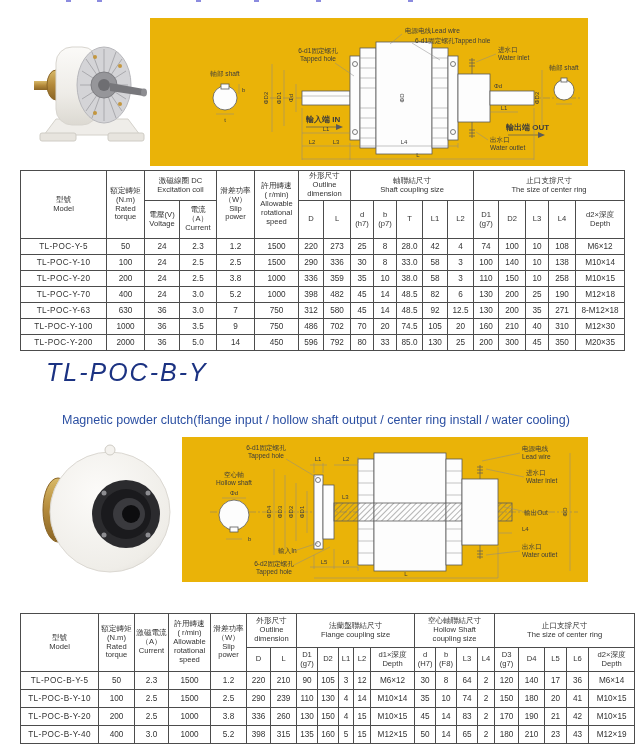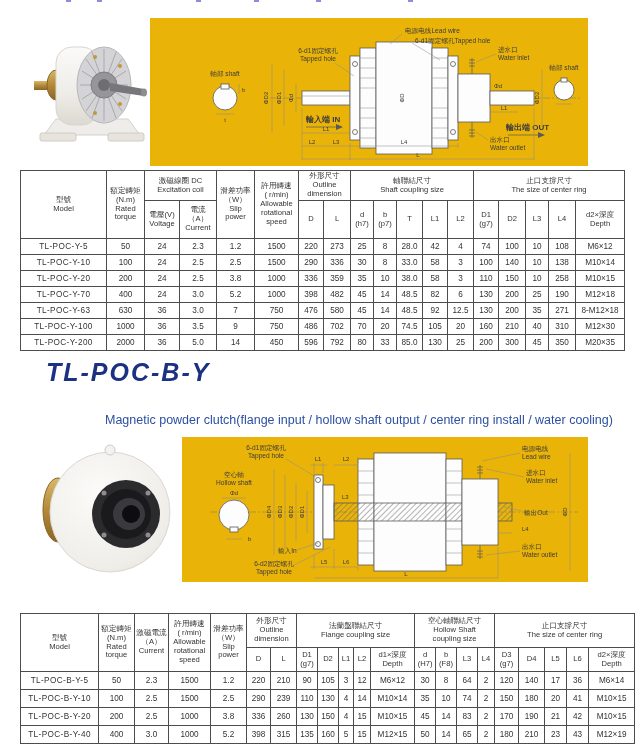--- a/index.html
+++ b/index.html
@@ -17,24 +17,24 @@
   .spec-table th{font-weight:normal;font-size:7.6px;}
   .spec-table td{font-size:8.2px;}
   #table1 thead tr:nth-child(1) th{height:29px;}
   #table1 thead tr:nth-child(2) th{height:37px;}
   #table1 tbody td{height:15px;}
   #table2 thead tr:nth-child(1) th{height:33px;}
   #table2 thead tr:nth-child(2) th{height:23px;}
   #table2 tbody td{height:17px;}
   .spec-table td.model{letter-spacing:.4px;}
   
-  .model-title{position:absolute;left:46px;top:358px;font-size:25px;font-weight:bold;
+  .model-title{position:absolute;left:46px;top:358px;font-size:25px;font-weight:normal;
       font-style:italic;color:#1b3282;letter-spacing:2px;}
   .subtitle-zh{position:absolute;left:48px;top:390px;font-size:15px;font-weight:bold;color:#1b3282;}
-  .subtitle-en{position:absolute;left:62px;top:413px;font-size:12.5px;color:#2b4fa2;margin-left:43px;}
+  .subtitle-en{position:absolute;left:62px;top:413px;font-size:12.5px;color:#2b4fa2;}
   .voltage-heading{position:absolute;left:22px;top:595px;font-size:13.5px;color:#1c1c1c;}
   
   svg text{font-family:"Liberation Sans",sans-serif;fill:#3c3c3c;}
   .t6{font-size:6px;} .t7{font-size:6.6px;} .t8{font-size:8px;font-weight:bold;}
   .ln{stroke:#5a5a5a;stroke-width:.7;fill:none;}
   .thin{stroke:#8a8a8a;stroke-width:.5;fill:none;}
   .fillw{fill:#fdfdfd;stroke:#5a5a5a;stroke-width:.8;}
   .dash{stroke:#7a7a7a;stroke-width:.5;stroke-dasharray:7 2 2 2;fill:none;}
 </style>
 </head>
@@ -377,21 +377,21 @@
           <td>190</td>
           <td>M12×18</td>
         </tr>
         <tr>
           <td class="model">TL-POC-Y-63</td>
           <td>630</td>
           <td>36</td>
           <td>3.0</td>
           <td>7</td>
           <td>750</td>
-          <td>476</td>
+          <td>312</td>
           <td>580</td>
           <td>45</td>
           <td>14</td>
           <td>48.5</td>
           <td>92</td>
           <td>12.5</td>
           <td>130</td>
           <td>200</td>
           <td>35</td>
           <td>271</td>

